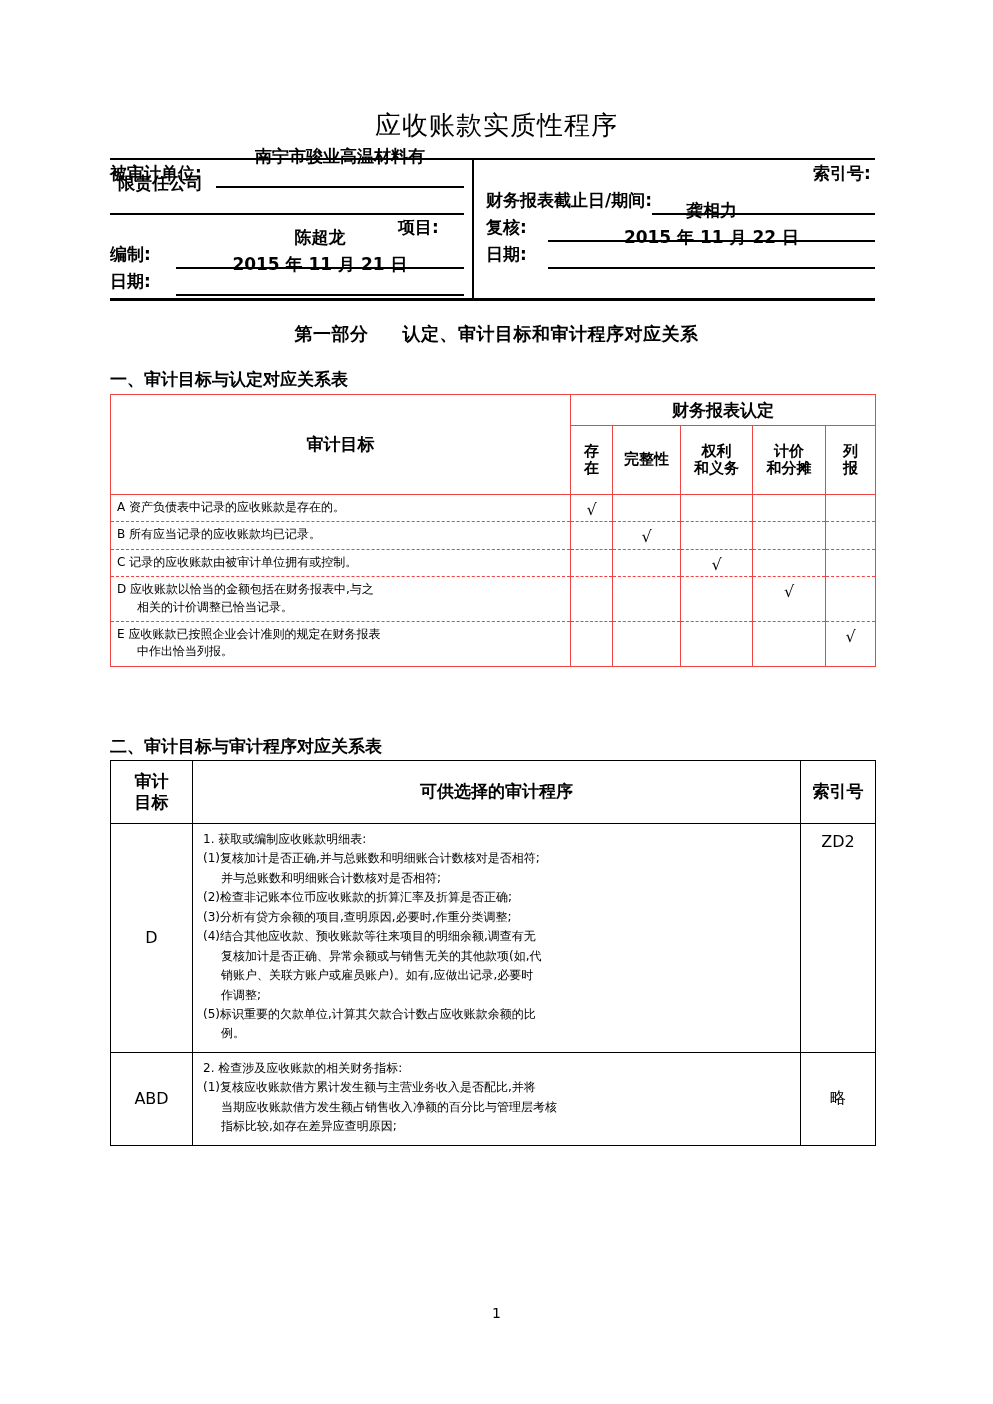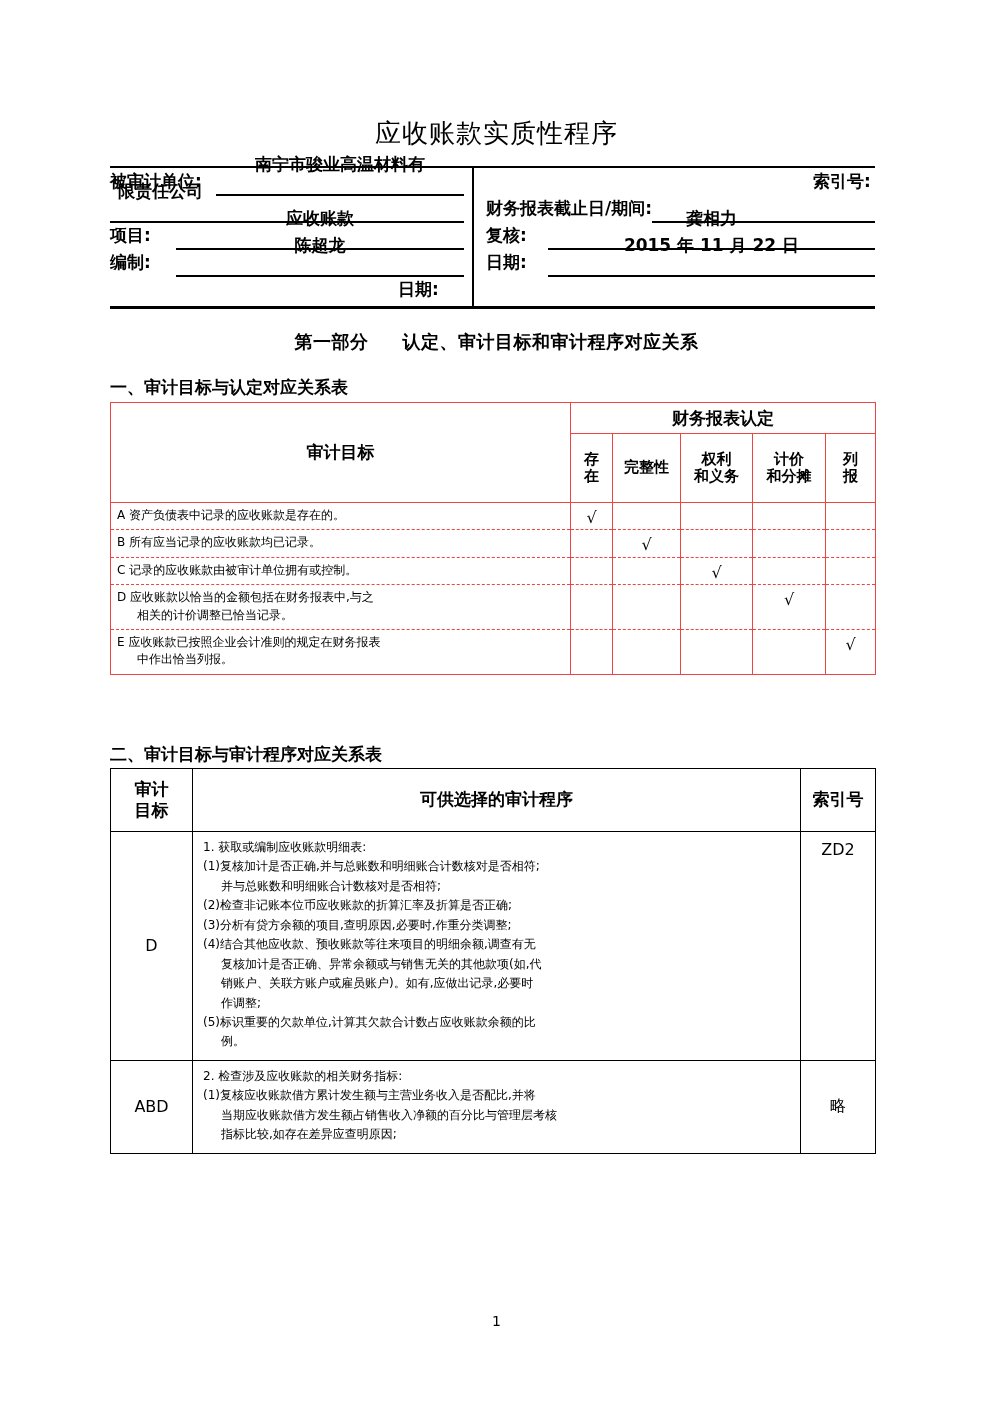--- a/index.html
+++ b/index.html
@@ -10,21 +10,21 @@
   body {
     width: 993px;
     height: 1404px;
     font-family: "DejaVu Sans", "Liberation Sans", sans-serif;
     color: #000000;
     position: relative;
     overflow: hidden;
   }
   .page {
     position: absolute;
-    left: 0; top: 8px;
+    left: 0; top: 0;
     width: 993px;
     height: 1140px;
   }
 
   
   .doc-title {
     position: absolute;
     left: 0; top: 108px;
     width: 993px;
     text-align: center;
@@ -237,30 +237,30 @@
           <span class="hdr-label w1">被审计单位:</span>
           <span class="hdr-value">南宁市骏业高温材料有</span>
         </div>
 
         <div class="hdr-row">
           <span class="hdr-value plain">限责任公司</span>
         </div>
 
         <div class="hdr-row">
           <span class="hdr-label w2">项目:</span>
-          <span class="hdr-value">应收账款</span>
         </div>
 
         <div class="hdr-row">
           <span class="hdr-label w2">编制:</span>
           <span class="hdr-value">陈超龙</span>
         </div>
 
         <div class="hdr-row">
           <span class="hdr-label w2">日期:</span>
+          <span class="hdr-value">2015 年 11 月 21 日</span>
         </div>
 
       </div>
       <div class="hdr-col right">
 
         <div class="hdr-row">
           <span class="hdr-label w3">索引号:</span>
         </div>
 
         <div class="hdr-row">

